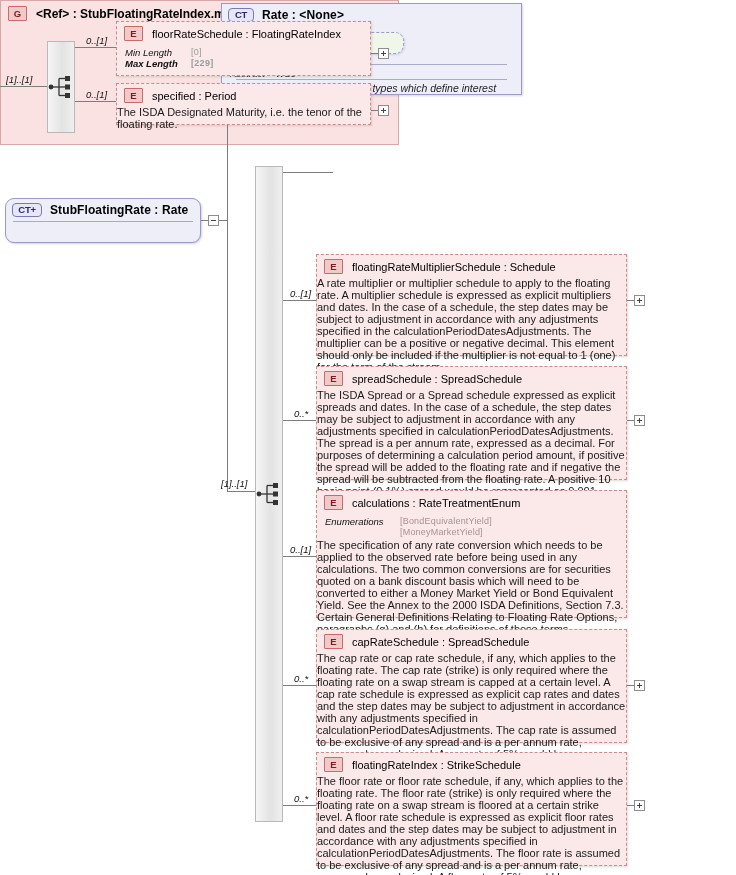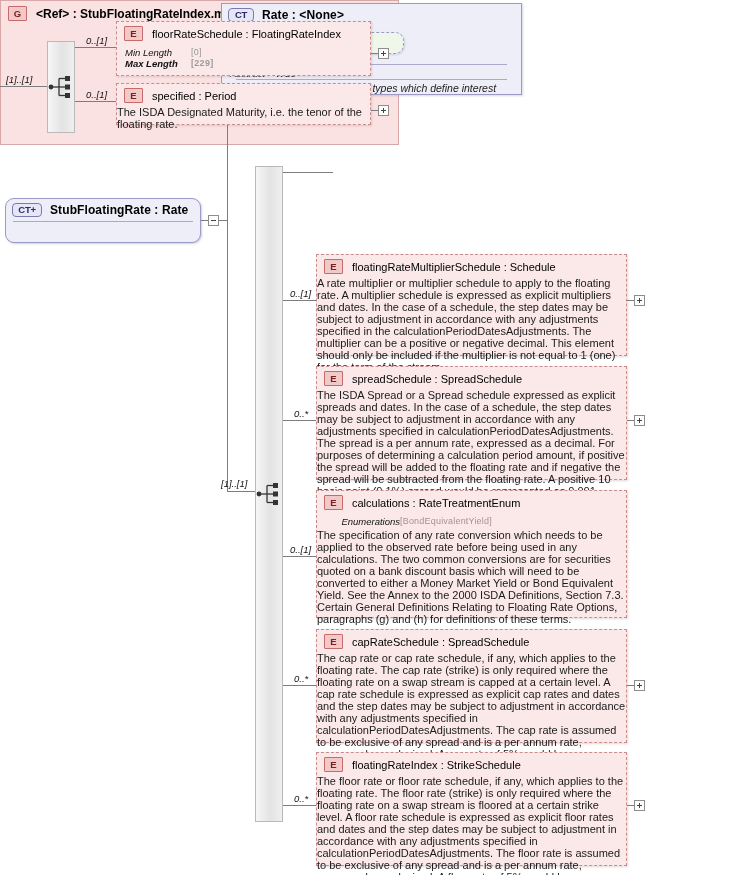--- a/index.html
+++ b/index.html
@@ -365,24 +365,28 @@
   </div>
   <div class="ln hl" style="left:627px; top:420px; width:7px;"></div>
   <div class="exp plus" style="left:634px; top:415px;"></div>
 
   <div class="ebox" style="left:316px; top:490px; width:311px; height:128px;">
     <div class="ehdr">
       <span class="badge badge-e">E</span>
       <span class="title">calculations : RateTreatmentEnum</span>
     </div>
     <div class="divider"></div>
-    <div class="props" style="display:block; padding-top:3px; padding-bottom:2px;text-align:right;">
+    <div class="props" style="display:block; padding-top:3px; padding-bottom:2px;">
       <div style="display:flex;">
         <span class="pk" style="width:75px;">Enumerations</span>
         <span style="color:#a89090; font-size:9px; letter-spacing:.2px;">[BondEquivalentYield]</span>
+      </div>
+      <div style="display:flex;">
+        <span class="pk" style="width:75px;"></span>
+        <span style="color:#a89090; font-size:9px; letter-spacing:.2px;">[MoneyMarketYield]</span>
       </div>
     </div>
     <div class="divider"></div>
     <div class="body">The specification of any rate conversion which needs to be applied to the observed rate before being used in any calculations. The two common conversions are for securities quoted on a bank discount basis which will need to be converted to either a Money Market Yield or Bond Equivalent Yield. See the Annex to the 2000 ISDA Definitions, Section 7.3. Certain General Definitions Relating to Floating Rate Options, paragraphs (g) and (h) for definitions of these terms.</div>
   </div>
 
   <div class="ebox" style="left:316px; top:629px; width:311px; height:114px;">
     <div class="ehdr">
       <span class="badge badge-e">E</span>
       <span class="title">capRateSchedule : SpreadSchedule</span>

